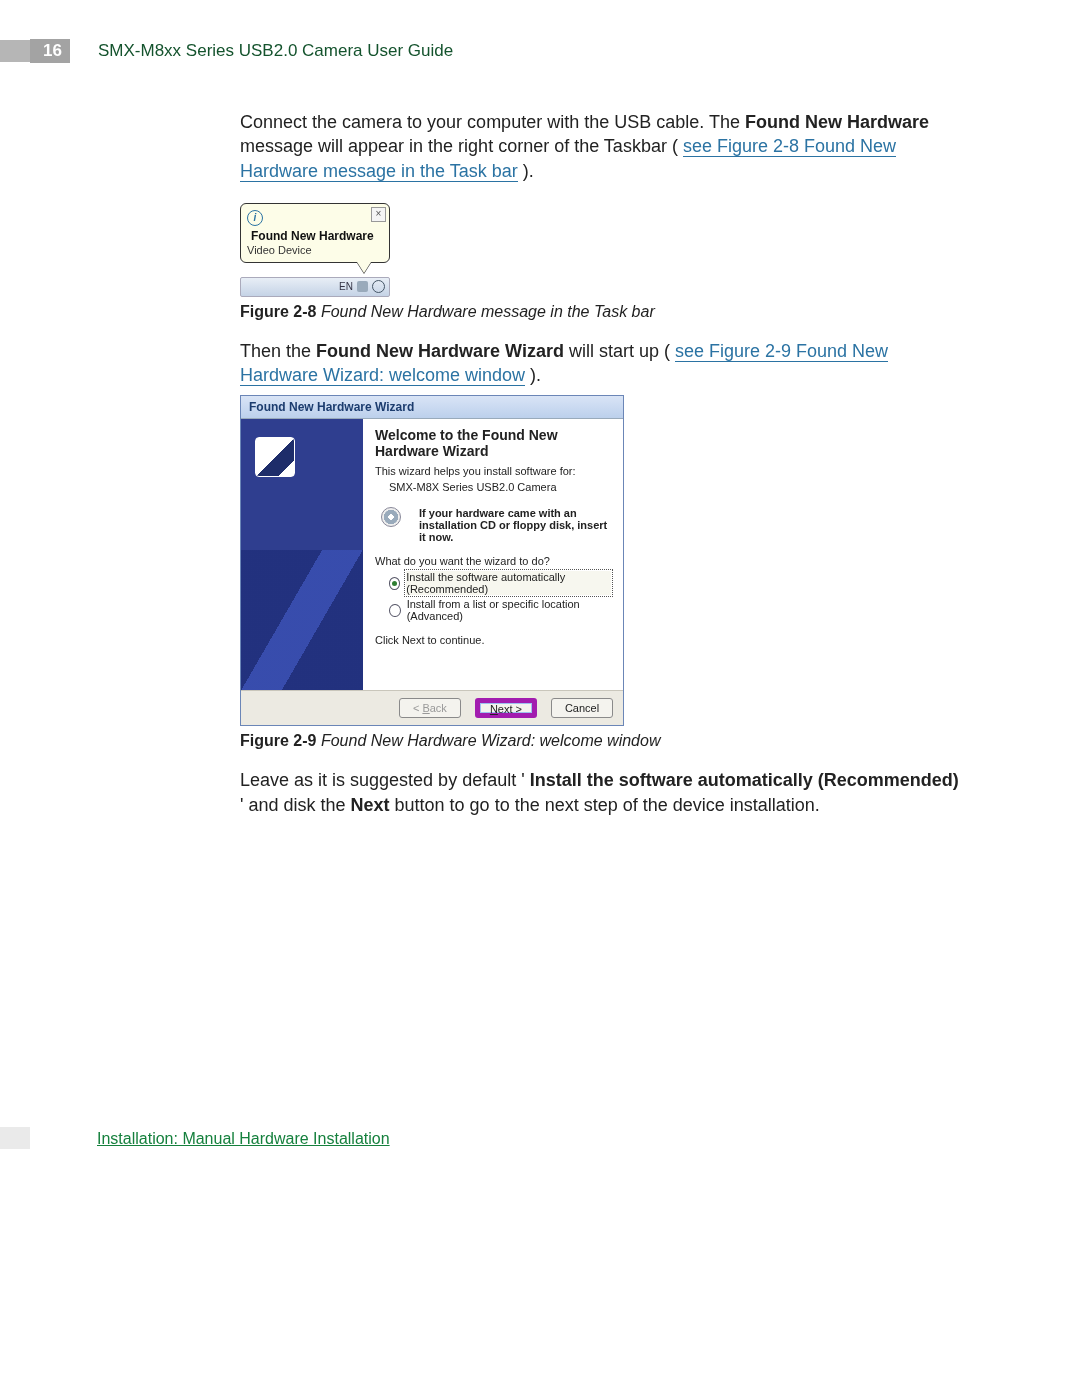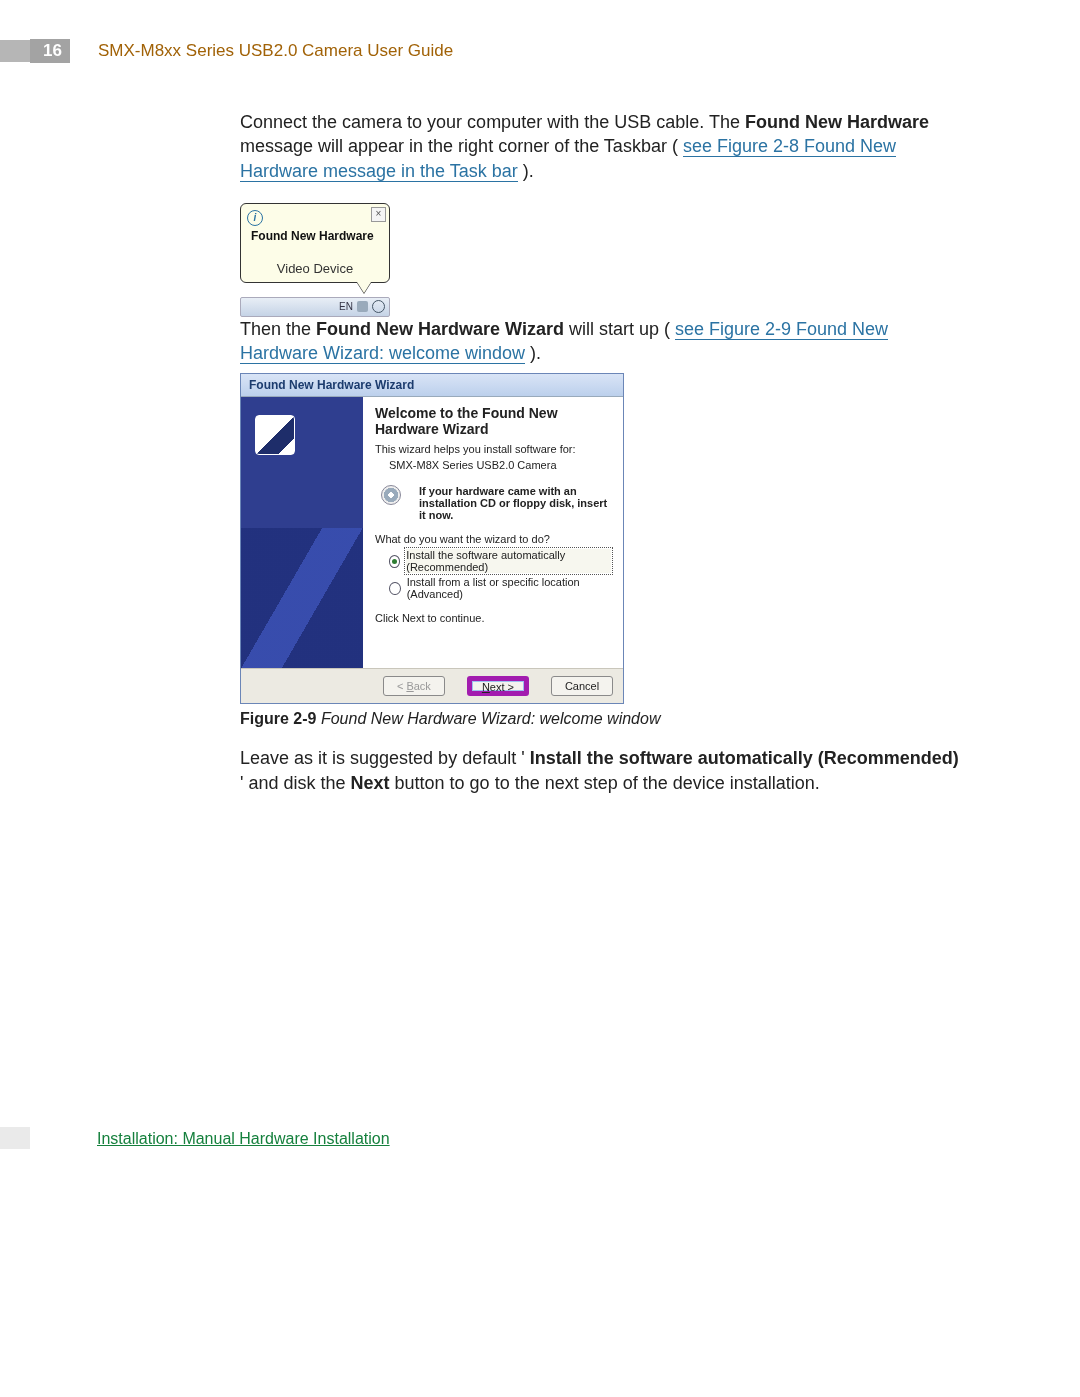--- a/index.html
+++ b/index.html
@@ -44,21 +44,21 @@
     color: #fff;
     font-weight: bold;
     font-size: 17px;
     width: 40px;
     text-align: right;
     padding: 2px 8px 2px 0;
     box-sizing: border-box;
   }
   .doc-title {
     font-size: 17px;
-    color: #a16207;
+    color: #14532d;
     margin-left: 28px;
   }
   .content {
     position: absolute;
     left: 240px;
     top: 110px;
     width: 720px;
   }
   .para {
     font-size: 18px;
@@ -120,24 +120,23 @@
     border-radius: 50%;
     border: 1px solid #2b73a3;
     color: #2b73a3;
     font-size: 10px;
     font-style: italic;
     align-items: center; justify-content: center;
     font-weight: bold;
     vertical-align: middle;
   }
   .balloon-body {
-    font-size: 13px;
+    font-size: 11px;
     color: #333;
-    margin-top: 17px;
-    text-align: center;
+    margin-top: 0;
   }
   .balloon-tail {
     position: absolute;
     right: 18px;
     bottom: -11px;
     width: 0; height: 0;
     border-left: 7px solid transparent;
     border-right: 7px solid transparent;
     border-top: 11px solid #fdfde8;
     filter: drop-shadow(0 1px 0 #333);
@@ -241,21 +240,21 @@
   .wiz-radio .dot.sel::after {
     content: ""; width: 5px; height: 5px; background: #2e7d32; border-radius: 50%;
   }
   .wiz-radio .lbl { font-size: 11px; }
   .wiz-radio .lbl.focus { outline: 1px dotted #555; outline-offset: 1px; background:#f7f7ef; }
   .wizard-footer {
     background: #eceae2;
     border-top: 1px solid #c9c6bb;
     display: flex;
     justify-content: flex-end;
-    gap: 22px;
+    gap: 14px;
     padding: 7px 10px;
   }
   .wiz-btn {
     min-width: 62px;
     height: 20px;
     font-family: Tahoma, sans-serif;
     font-size: 11px;
     background: #f4f3ee;
     border: 1px solid #8a8a8a;
     border-radius: 3px;
@@ -305,20 +304,25 @@
         <div class="balloon-body">Video Device</div>
         <div class="balloon-tail"></div>
       </div>
       <div class="systray">
         <span class="tray-item">EN</span>
         <span class="tray-item tray-speak"></span>
         <span class="tray-item tray-clock"></span>
       </div>
     </div>
 
+    <p class="fig-caption">
+      <span class="bold">Figure 2-8</span>
+      <span> </span>
+      <span class="ital">Found New Hardware message in the Task bar</span>
+    </p>
 
     <p class="para">
       <span>Then the </span>
       <span class="bold">Found New Hardware Wizard</span>
       <span> will start up (</span>
       <a href="#" class="xref">see Figure 2-9 Found New Hardware Wizard: welcome window</a>
       <span>).</span>
     </p>
 
     <div class="wizard">

